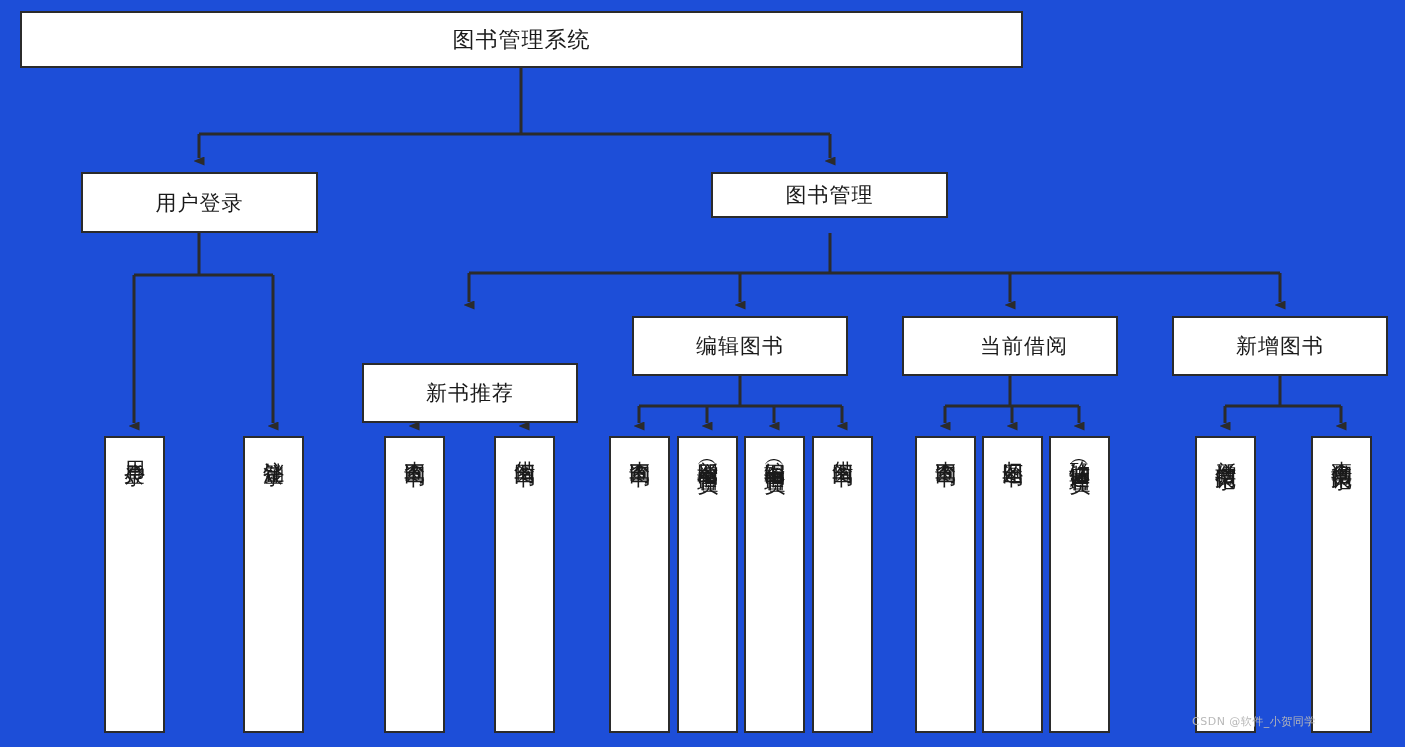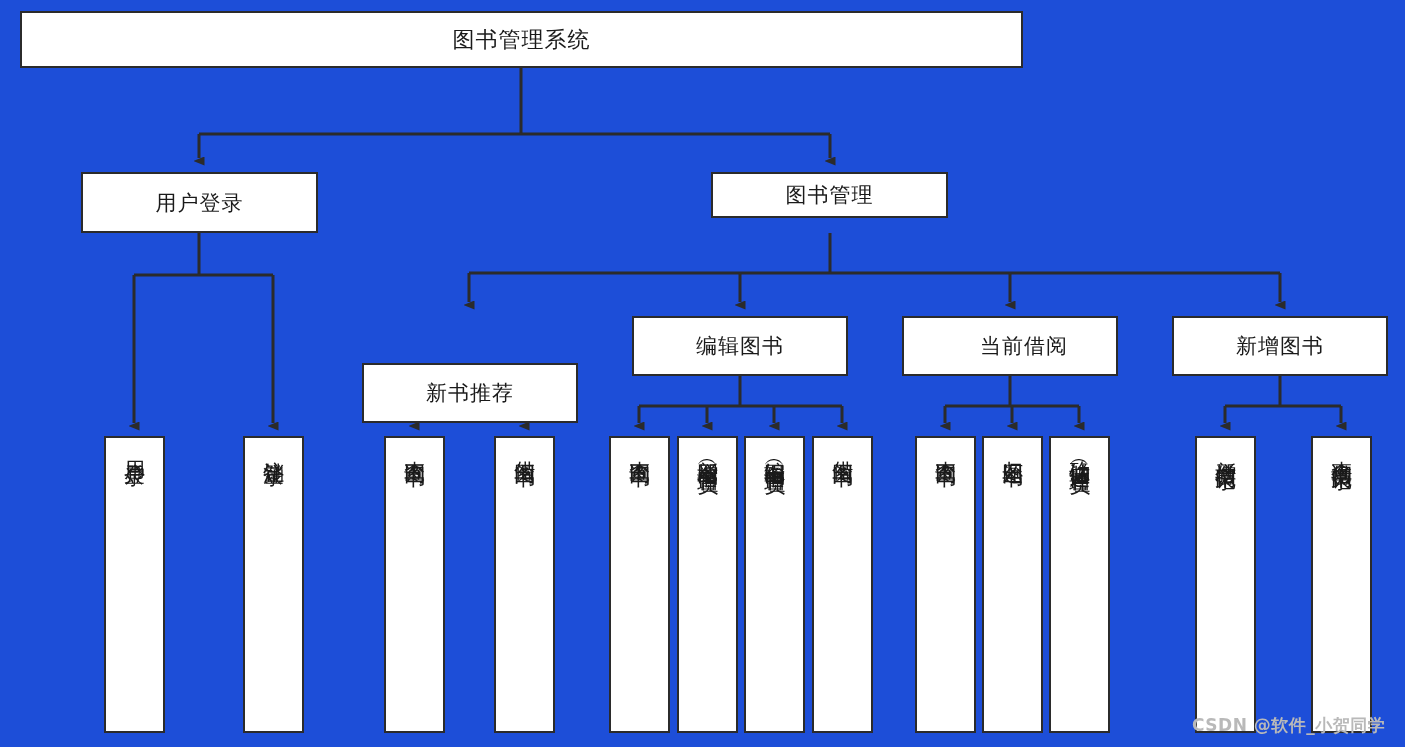--- a/index.html
+++ b/index.html
@@ -49,24 +49,23 @@
     writing-mode: vertical-rl;
     text-orientation: upright;
     font-size: 21px;
     line-height: 1.08;
     letter-spacing: 2px;
     white-space: nowrap;
   }
   .watermark {
     position: absolute;
     color: #b9b9b9;
-    font-size: 17px;
+    font-size: 11px;
     white-space: nowrap;
     letter-spacing: 0.5px;
-    font-weight: bold;
   }
 </style>
 </head>
 <body>
 
 <div id="canvas">
 
   <svg id="edges" viewBox="0 0 1405 747" width="1405" height="747">
     <defs>
       <marker id="arrow" markerWidth="9" markerHeight="11" refX="1.5" refY="5.5" orient="auto" markerUnits="userSpaceOnUse">

